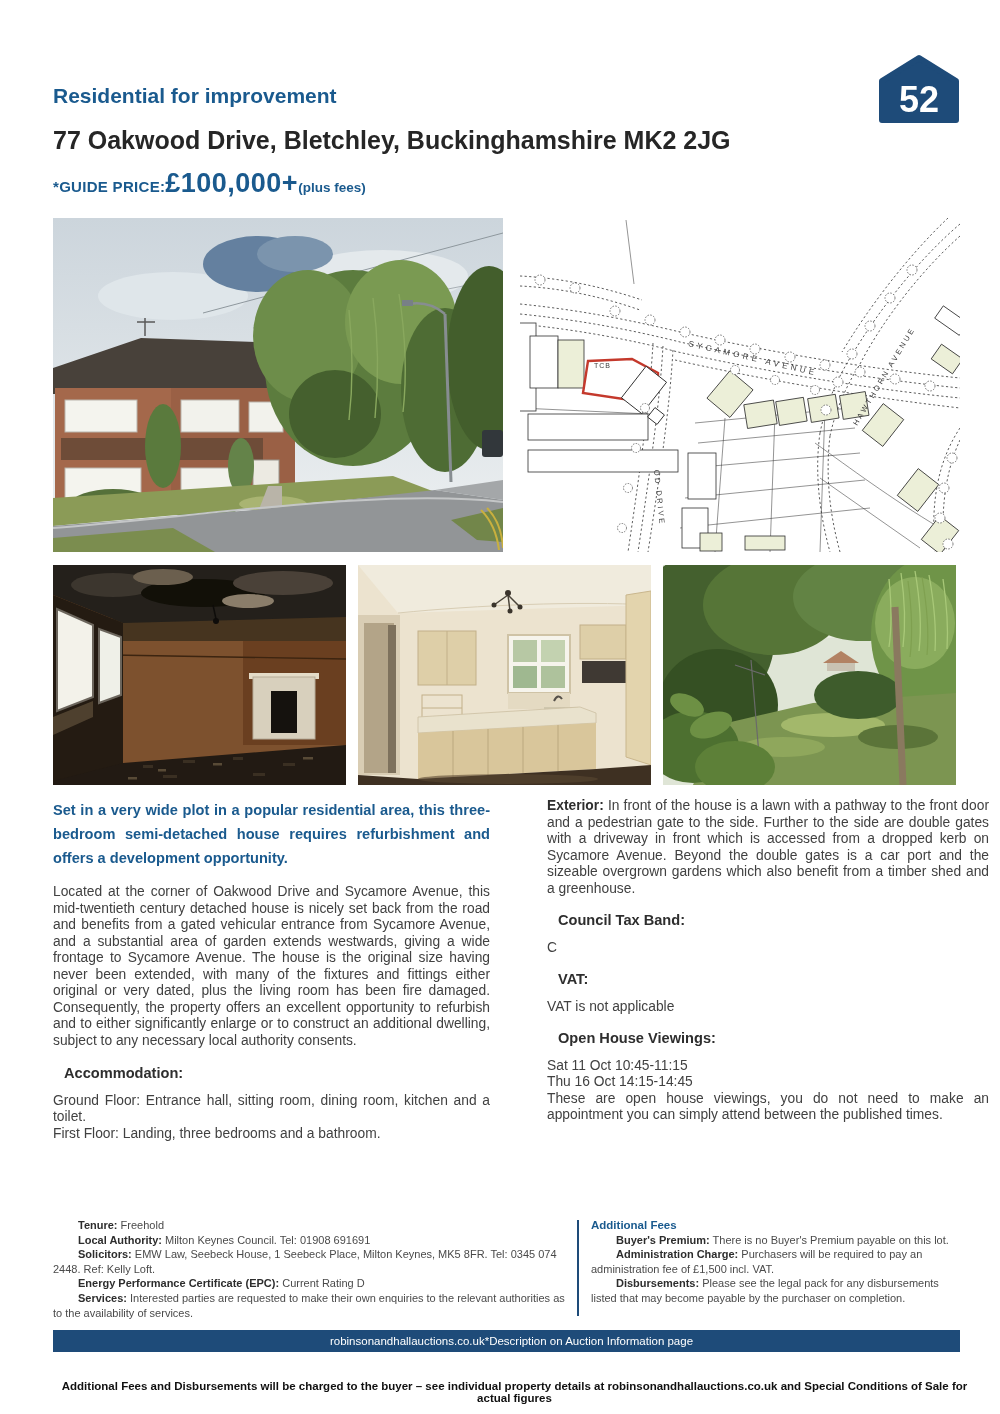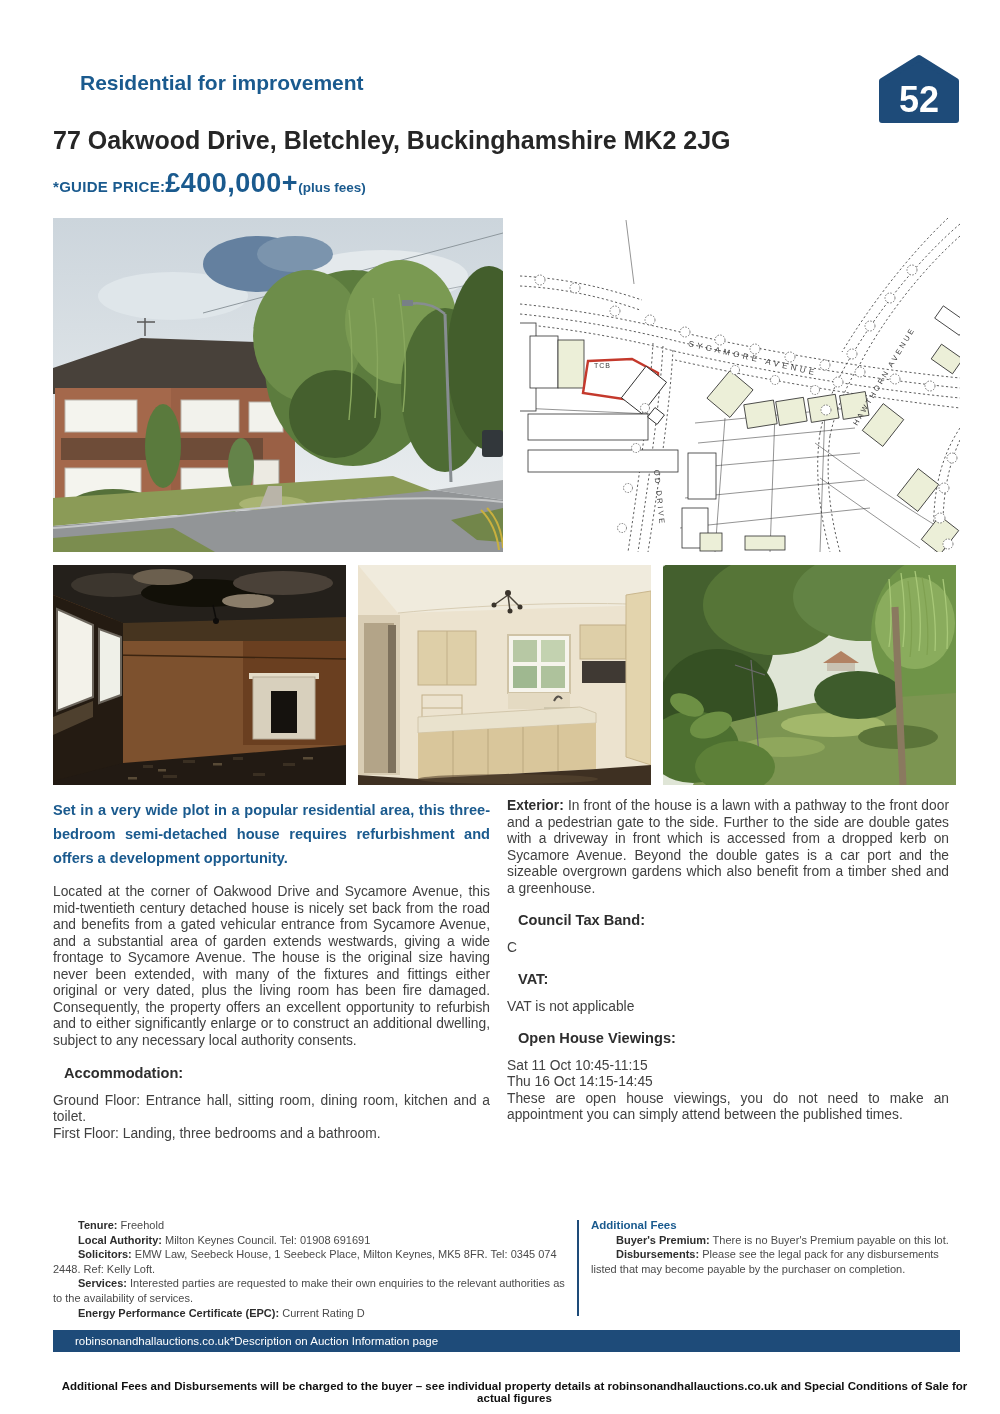--- a/index.html
+++ b/index.html
@@ -1,68 +1,68 @@
 <!DOCTYPE html>
 <html><head>
 <meta charset="utf-8">
 <style>
   html,body{margin:0;padding:0;background:#fff;}
   .page{position:relative;width:1000px;height:1414px;background:#ffffff;
         font-family:"Liberation Sans",sans-serif;overflow:hidden;color:#3f3f3f;}
   
-  .category{position:absolute;left:53px;top:71px;font-size:21px;font-weight:bold;color:#1a5a8e;margin-left:27px;}
+  .category{position:absolute;left:53px;top:84px;font-size:21px;font-weight:bold;color:#1a5a8e;}
   .address{position:absolute;left:53px;top:126px;font-size:25px;font-weight:bold;color:#262626;}
   .guide{position:absolute;left:53px;top:168px;display:flex;align-items:baseline;color:#1a5a8e;font-weight:bold;}
   .guide .lbl{font-size:15px;letter-spacing:.3px;}
   .guide .val{font-size:27px;letter-spacing:.5px;}
   .guide .note{font-size:13.5px;}
   .lot-badge{position:absolute;left:878px;top:54px;width:82px;height:70px;}
   
   .ph{position:absolute;overflow:hidden;background:#dde2e4;}
   .ph svg{display:block;width:100%;height:100%;}
   .photo-street{left:53px;top:218px;width:450px;height:334px;}
   .map-box{left:520px;top:218px;width:440px;height:334px;background:#fff;}
   .photo-living{left:53px;top:565px;width:293px;height:220px;}
   .photo-kitchen{left:358px;top:565px;width:293px;height:220px;}
   .photo-garden{left:663px;top:565px;width:293px;height:220px;}
   .map-box text{font-family:"Liberation Sans",sans-serif;fill:#3c3c3c;}
   
   .col{position:absolute;top:798px;font-size:13.8px;line-height:16.5px;text-align:justify;color:#414141;}
   .col-left{left:53px;width:437px;}
-  .col-right{left:507px;width:442px;}
+  .col-right{left:547px;width:442px;}
   .intro{font-size:14.6px;line-height:24px;font-weight:bold;color:#1a5a8e;margin:0 0 14px 0;}
   .body-p{margin:0 0 16px 0;}
   .sec-title{font-weight:bold;color:#2e2e2e;font-size:14.6px;margin:11px;}
   .plain{margin:0;text-align:left;}
   .grp{margin:0 0 15px 0;}
   .lead{font-weight:bold;color:#2e2e2e;}
   
   .finfo{position:absolute;top:1218px;font-size:11px;line-height:14.6px;color:#4a4a4a;text-align:left;}
   .finfo .flabel{font-weight:bold;color:#2d2d2d;margin-left:25px;}
   .finfo-left{left:53px;width:516px;}
   .finfo-right{left:591px;width:370px;}
   .finfo p{margin:0;}
   .fees-title{color:#1a5a8e;font-weight:bold;font-size:11.5px;margin:0 0 1px 0;}
   .fdivider{position:absolute;left:577px;top:1220px;width:2px;height:96px;background:#1e4b79;}
   
   .bar{position:absolute;left:53px;top:1330px;width:907px;height:22px;background:#1e4b79;color:#fff;
-       display:flex;justify-content:flex-start;align-items:center;padding:0 12px 0 22px;box-sizing:border-box;
+       display:flex;justify-content:center;align-items:center;padding:0 12px 0 22px;box-sizing:border-box;
        font-size:11.5px;}
   .legal{position:absolute;left:53px;top:1380px;width:907px;text-align:center;font-size:11.5px;font-weight:bold;color:#101010;margin-left:8px;}
 </style>
 </head>
 <body>
 
 <div class="page">
 
   <div class="category">Residential for improvement</div>
   <div class="address">77 Oakwood Drive, Bletchley, Buckinghamshire MK2 2JG</div>
   <div class="guide">
     <span class="lbl">*GUIDE PRICE:</span>
-    <span class="val">£400,000+</span>
+    <span class="val">£100,000+</span>
     <span class="note">(plus fees)</span>
   </div>
 
   <div class="lot-badge">
     <svg viewBox="0 0 82 70">
       <polygon points="41,4 78,27 78,66 4,66 4,27" fill="#1e4b79" stroke="#1e4b79" stroke-width="6" stroke-linejoin="round"></polygon>
       <text x="41" y="58" text-anchor="middle" font-size="36" font-weight="bold" fill="#ffffff">52</text>
     </svg>
   </div>
 
@@ -372,29 +372,30 @@
       <p class="plain">Sat 11 Oct 10:45-11:15</p>
       <p class="plain">Thu 16 Oct 14:15-14:45</p>
       <p class="plain" style="text-align:justify;">These are open house viewings, you do not need to make an appointment you can simply attend between the published times.</p>
     </div>
   </div>
 
   <div class="finfo finfo-left">
     <p><span class="flabel">Tenure:</span> <span>Freehold</span></p>
     <p><span class="flabel">Local Authority:</span> <span>Milton Keynes Council. Tel: 01908 691691</span></p>
     <p><span class="flabel">Solicitors:</span> <span>EMW Law, Seebeck House, 1 Seebeck Place, Milton Keynes, MK5 8FR. Tel: 0345 074 2448. Ref: Kelly Loft.</span></p>
+    <p><span class="flabel">Energy Performance Certificate (EPC):</span> <span>Current Rating D</span></p>
     <p><span class="flabel">Services:</span> <span>Interested parties are requested to make their own enquiries to the relevant authorities as to the availability of services.</span></p>
-    <p><span class="flabel">Energy Performance Certificate (EPC):</span> <span>Current Rating D</span></p>
   </div>
 
   <div class="fdivider"></div>
 
   <div class="finfo finfo-right">
     <p class="fees-title">Additional Fees</p>
     <p><span class="flabel">Buyer's Premium:</span> <span>There is no Buyer's Premium payable on this lot.</span></p>
+    <p><span class="flabel">Administration Charge:</span> <span>Purchasers will be required to pay an administration fee of £1,500 incl. VAT.</span></p>
     <p><span class="flabel">Disbursements:</span> <span>Please see the legal pack for any disbursements listed that may become payable by the purchaser on completion.</span></p>
   </div>
 
   <div class="bar">
     <span>robinsonandhallauctions.co.uk</span>
     <span>*Description on Auction Information page</span>
   </div>
 
   <div class="legal">Additional Fees and Disbursements will be charged to the buyer – see individual property details at robinsonandhallauctions.co.uk and Special Conditions of Sale for actual figures</div>
 

